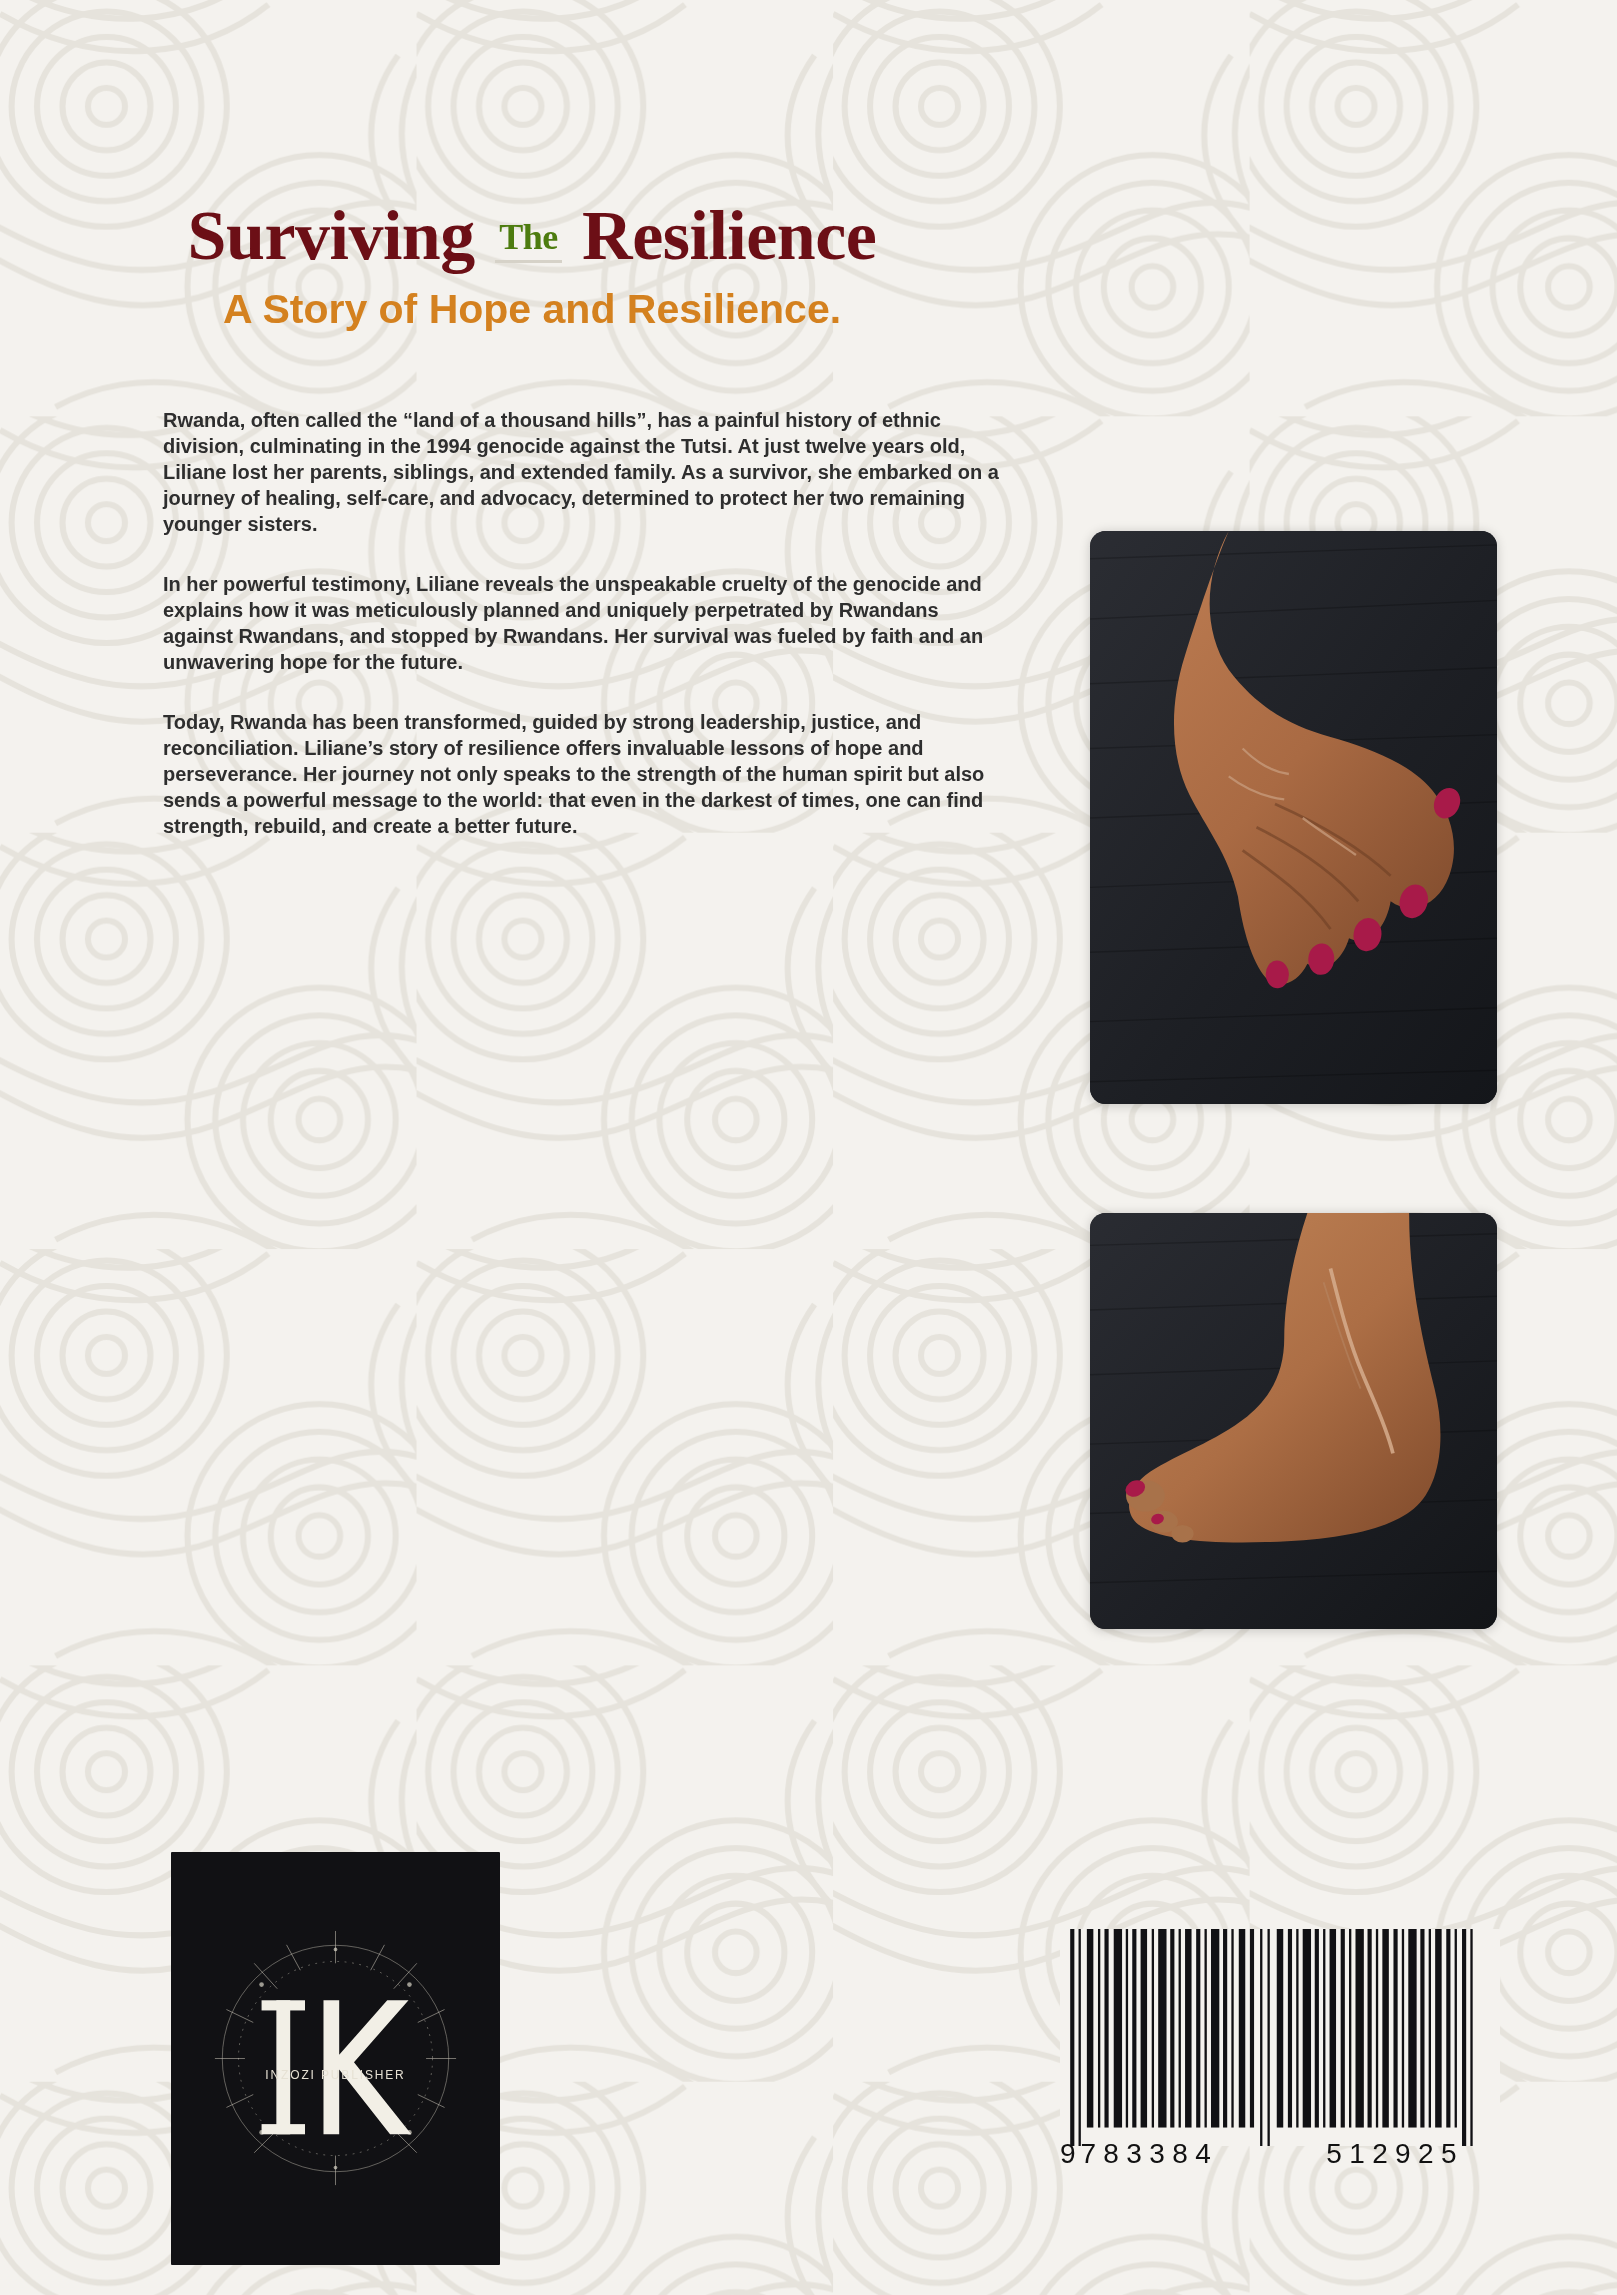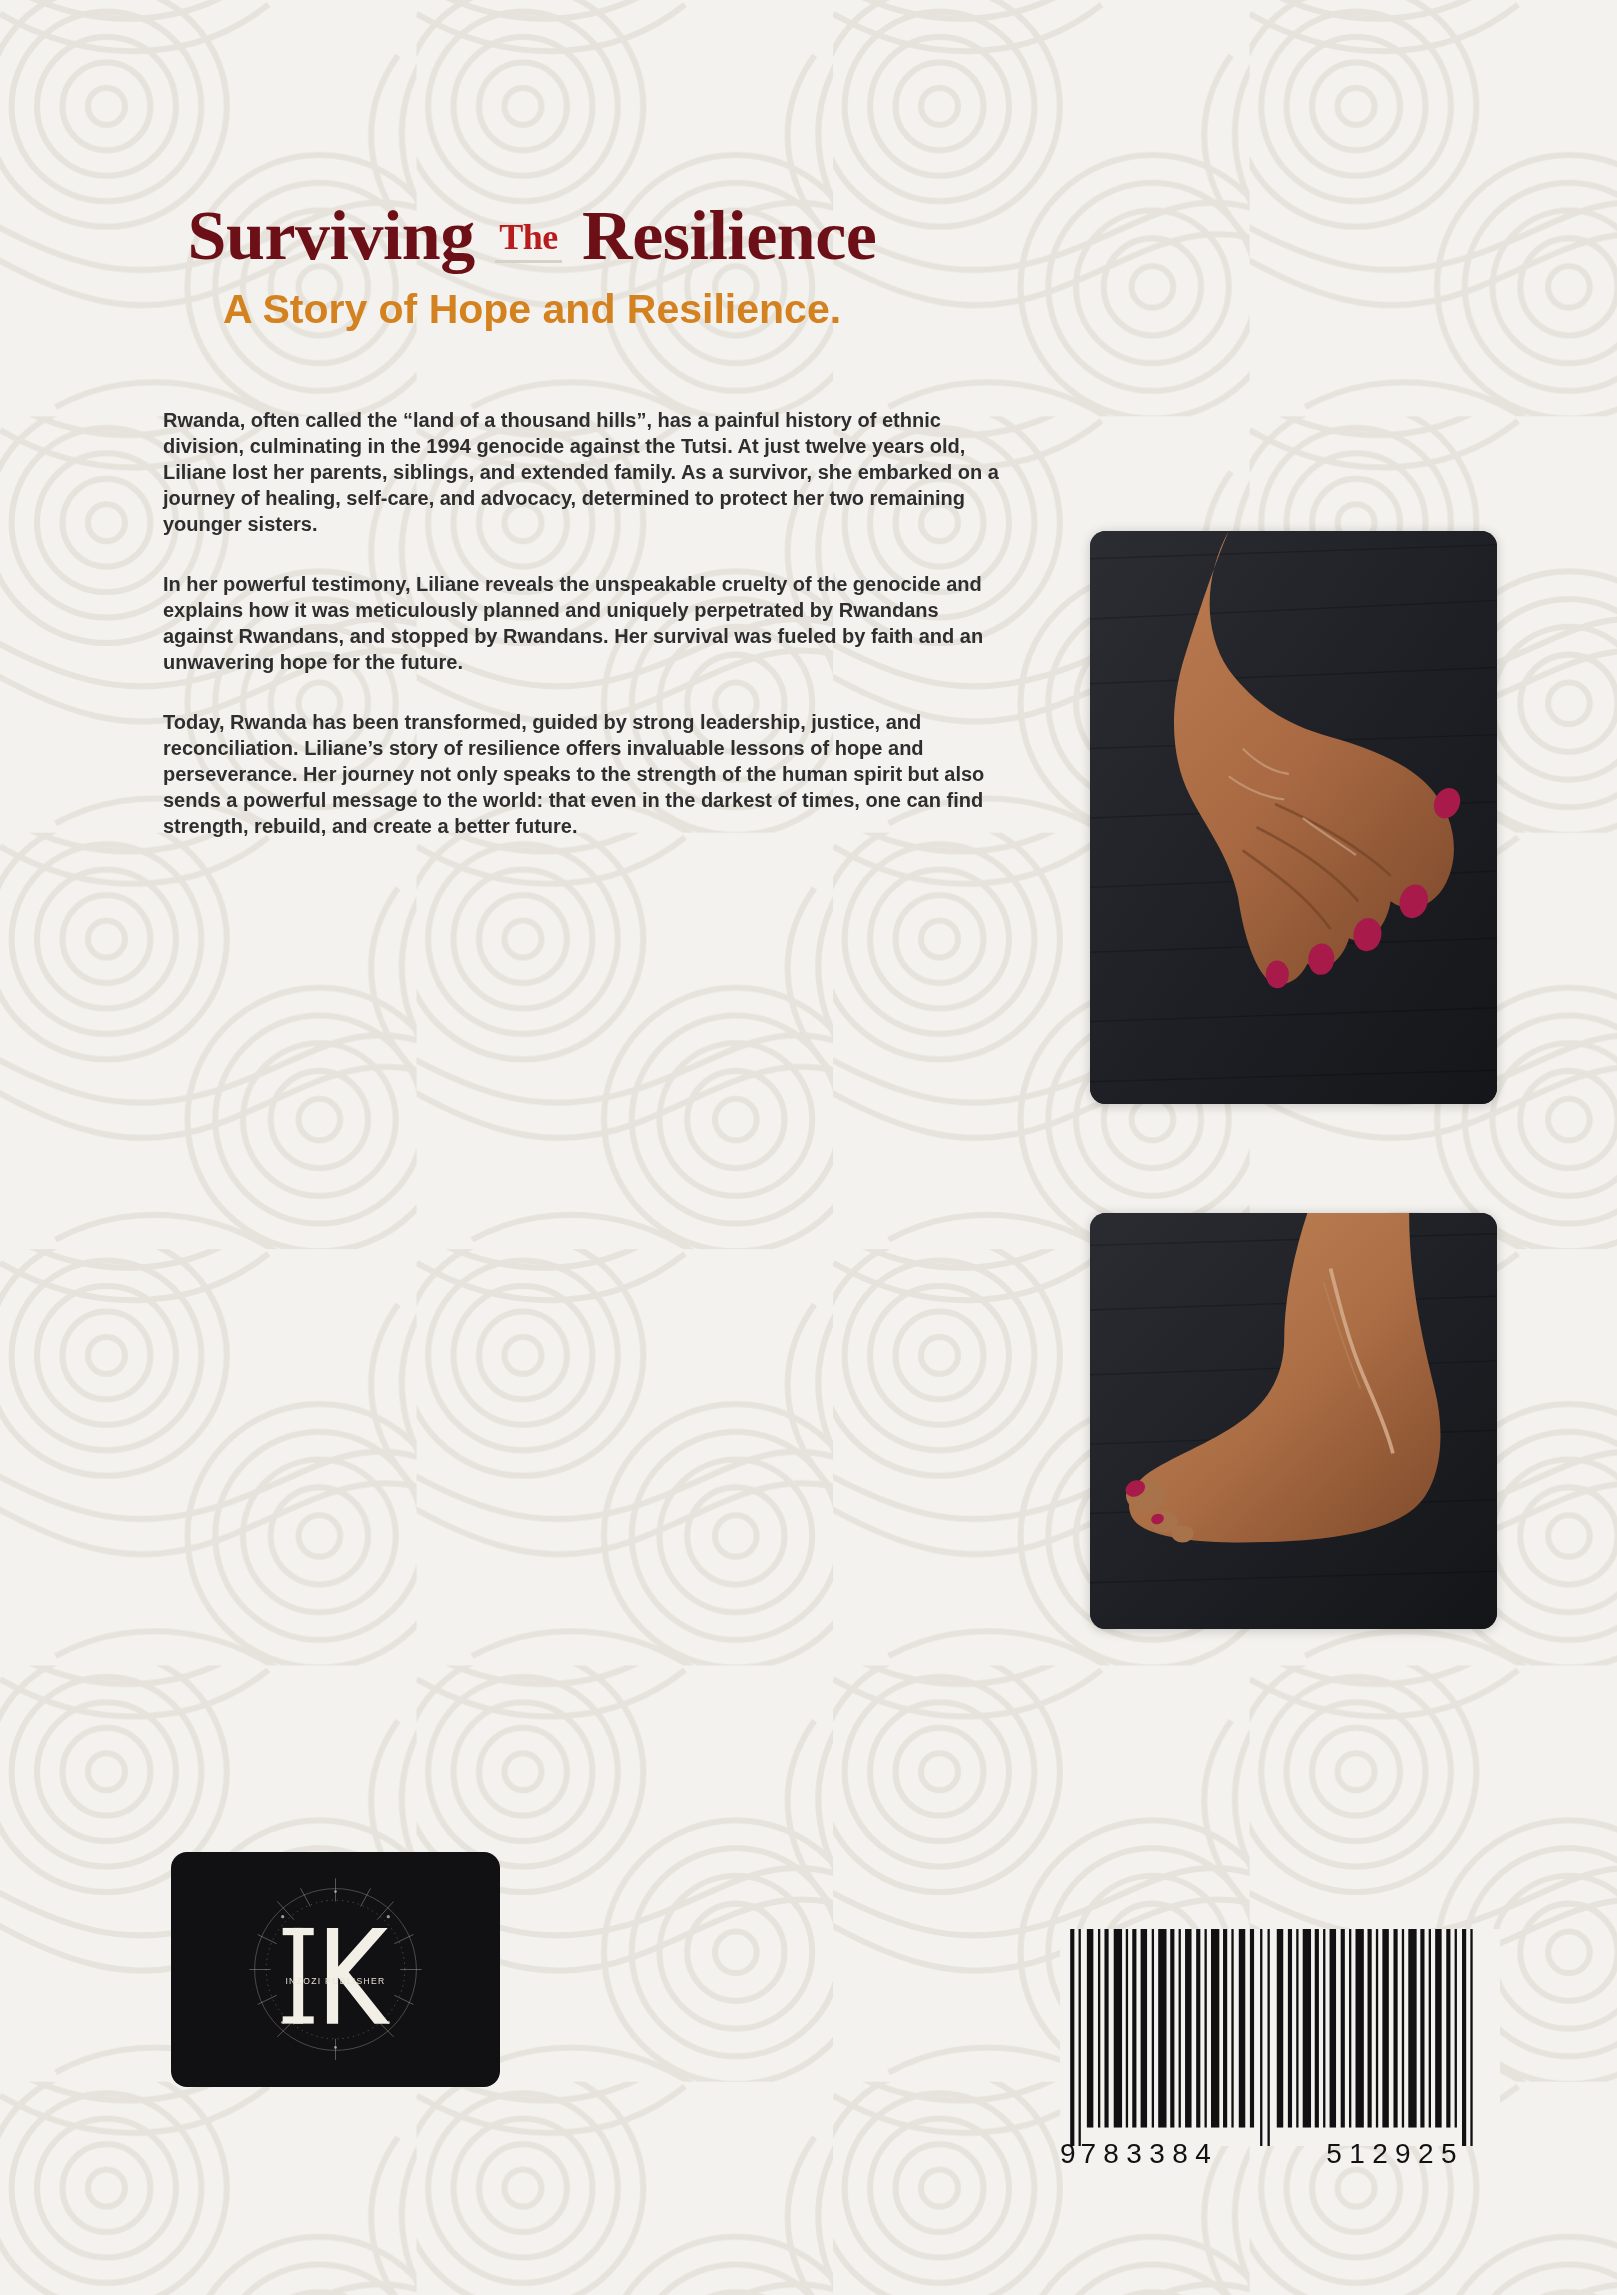--- a/index.html
+++ b/index.html
@@ -45,21 +45,21 @@
     font-size: 70px;
     line-height: 1.05;
     color: #6c0f16;
     margin: 0;
     letter-spacing: -0.5px;
     white-space: nowrap;
   }
   .book-title .the {
     display: inline-block;
     font-size: 36px;
-    color: #b91c1c;
+    color: #4d7c0f;
     border-bottom: 3.2px solid #d6d2c8;
     padding: 0 4.6px 3.7px 4.6px;
     position: relative;
     top: -10.2px;
     margin: 0 2.8px;
   }
   .book-subtitle {
     font-family: Liberation Sans, sans-serif;
     font-weight: bold;
     font-size: 41px;
@@ -106,23 +106,23 @@
     width: 407px;
     height: 416px;
   }
 
   
   .logo {
     position: absolute;
     left: 171px;
     top: 1852px;
     width: 329px;
-    height: 235px;
+    height: 413px;
     background: #111114;
-    border-radius: 16px;
+    border-radius: 1px;
     overflow: hidden;
   }
   .logo svg { display: block; width: 100%; height: 100%; }
 
   
   .barcode {
     position: absolute;
     left: 1060px;
     top: 1929px;
     width: 440px;

